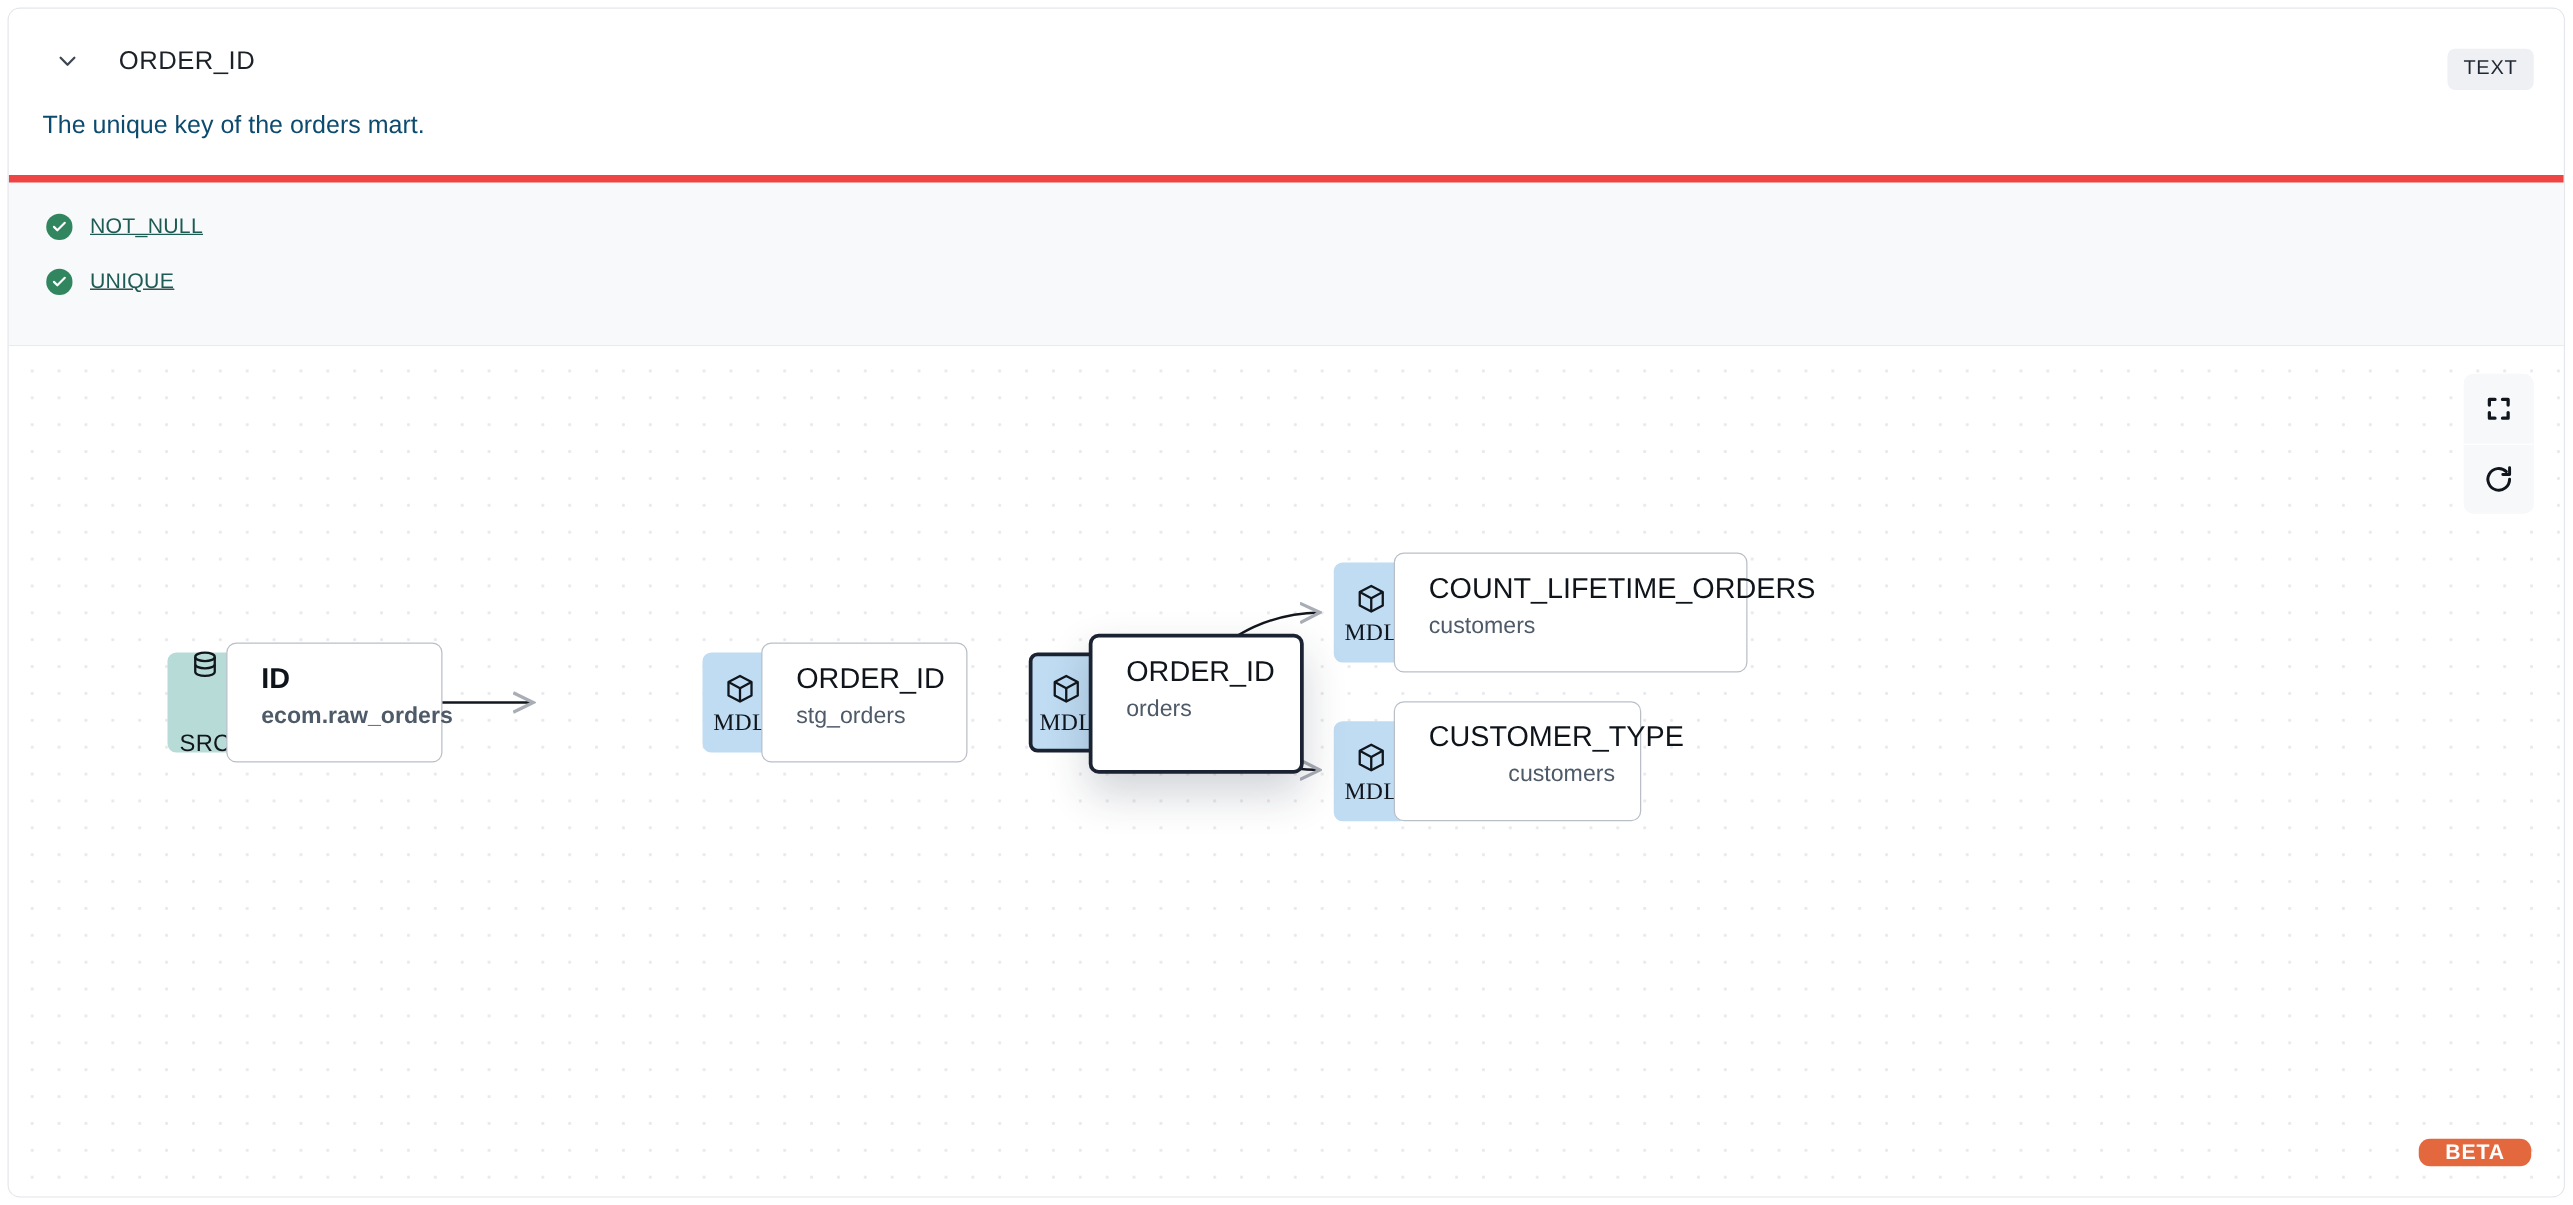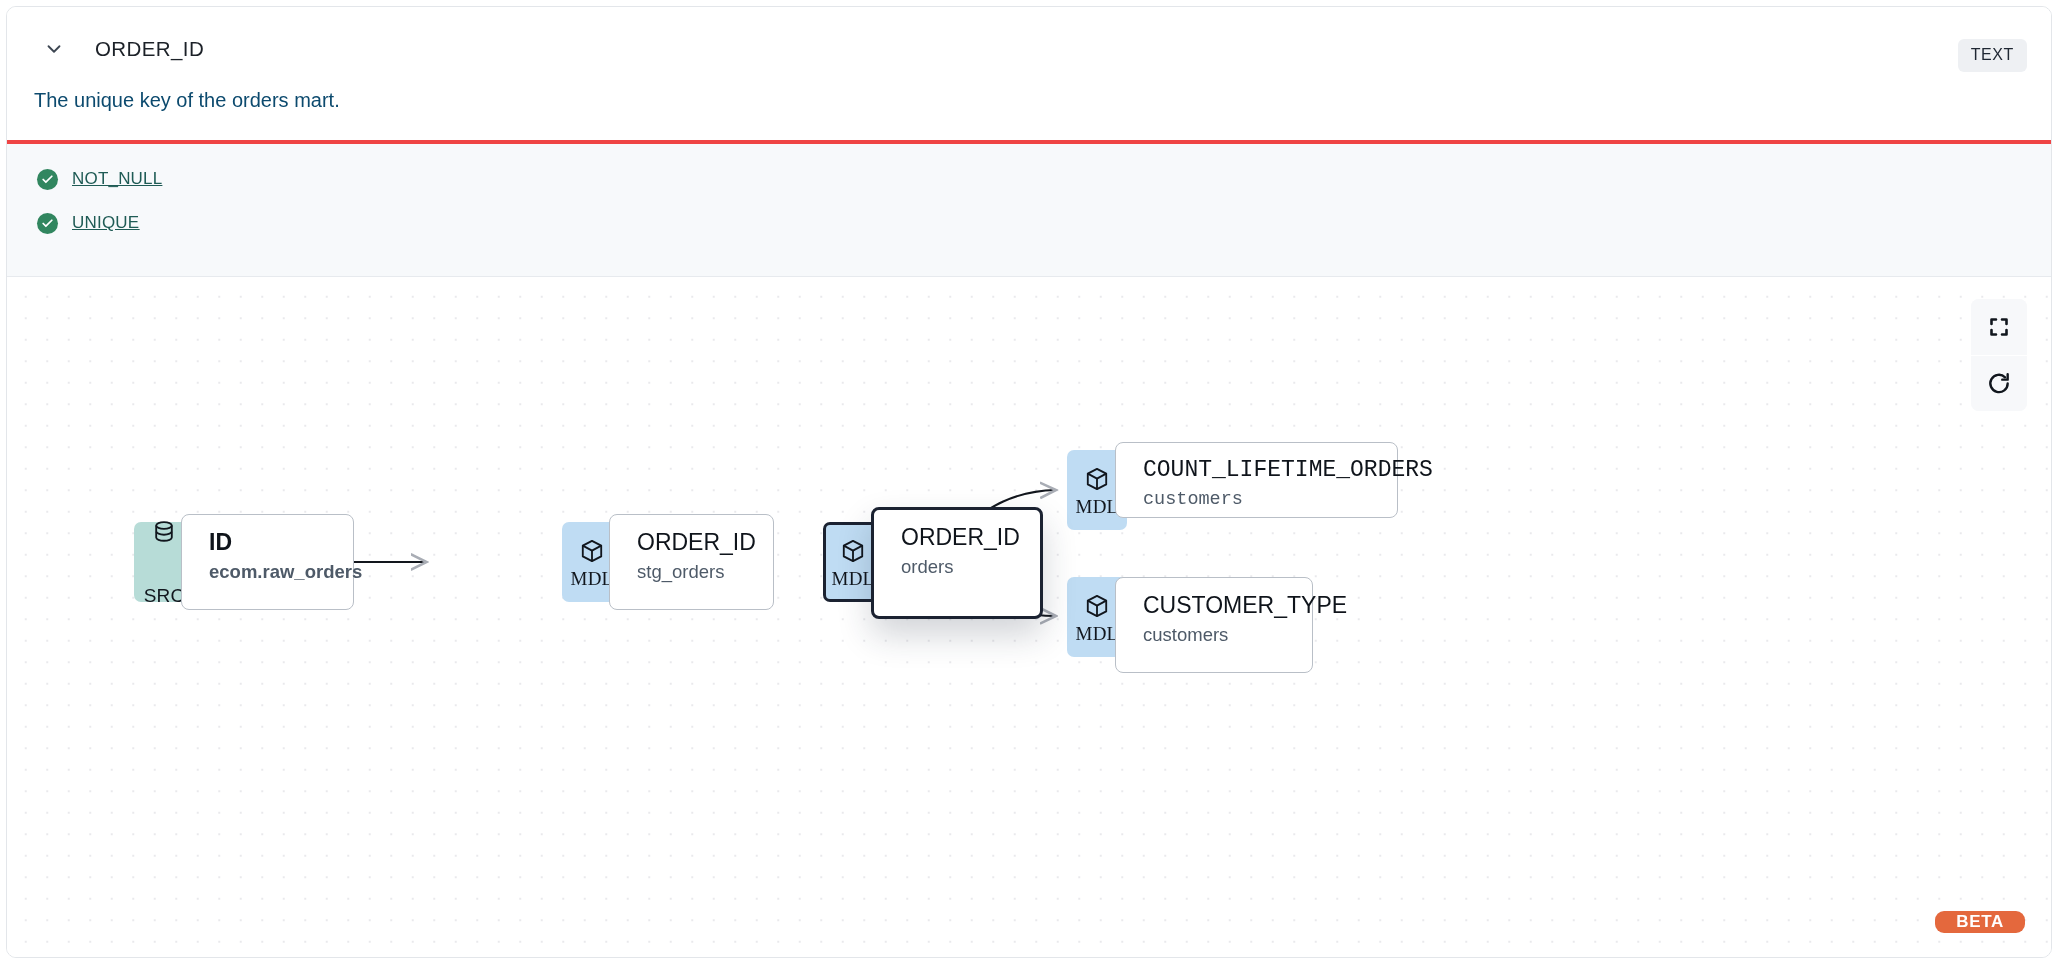--- a/index.html
+++ b/index.html
@@ -61,21 +61,21 @@
     position: absolute; left: 27px; top: 82px;
     font-size: 20px;
     color: #0c4a6e;
   }
 
   
   .tests {
     position: absolute; left: 0; top: 133px;
     width: 100%; height: 137px;
     background: #f7f9fb;
-    border-top: 4px solid #ef4444;
+    border-top: 6px solid #ef4444;
     border-bottom: 1px solid #e7eaee;
   }
   .test-row {
     position: absolute; left: 30px;
     display: flex; align-items: center;
     height: 26px;
   }
   .test-row.r1 { top: 22px; }
   .test-row.r2 { top: 66px; text-decoration: underline; }
   .chk {
@@ -304,38 +304,38 @@
       <div class="badge mdl" style="left:1060px; top:173px;">
         <span class="b-icon">
           <svg width="26" height="26" viewBox="0 0 24 24" fill="none" stroke="#11161d" stroke-width="1.7" stroke-linejoin="round">
             <path d="M12 2.6 20.5 7v10L12 21.4 3.5 17V7z"></path>
             <path d="M3.5 7 12 11.6 20.5 7"></path>
             <path d="M12 11.6v9.8"></path>
           </svg>
         </span>
         <span class="b-label">MDL</span>
       </div>
-      <div class="card" style="left:1108px; top:165px; width:283px; height:76px;font-family:Liberation Mono, monospace;">
+      <div class="card" style="left:1108px; top:165px; width:283px; height:96px;">
         <div class="c-title">COUNT_LIFETIME_ORDERS</div>
         <div class="c-sub">customers</div>
       </div>
     </div>
 
     <div class="node">
       <div class="badge mdl" style="left:1060px; top:300px;">
         <span class="b-icon">
           <svg width="26" height="26" viewBox="0 0 24 24" fill="none" stroke="#11161d" stroke-width="1.7" stroke-linejoin="round">
             <path d="M12 2.6 20.5 7v10L12 21.4 3.5 17V7z"></path>
             <path d="M3.5 7 12 11.6 20.5 7"></path>
             <path d="M12 11.6v9.8"></path>
           </svg>
         </span>
         <span class="b-label">MDL</span>
       </div>
-      <div class="card" style="left:1108px; top:300px; width:198px; height:96px;">
+      <div class="card" style="left:1108px; top:284px; width:198px; height:96px;text-align:right;">
         <div class="c-title">CUSTOMER_TYPE</div>
         <div class="c-sub">customers</div>
       </div>
     </div>
 
     <div class="ctrls">
       <div class="ctrl-btn">
         <span>
           <svg width="24" height="24" viewBox="0 0 24 24" fill="none" stroke="#11161d" stroke-width="2.6" stroke-linecap="round" stroke-linejoin="round">
             <polyline points="4.5 9 4.5 4.5 9 4.5"></polyline>

